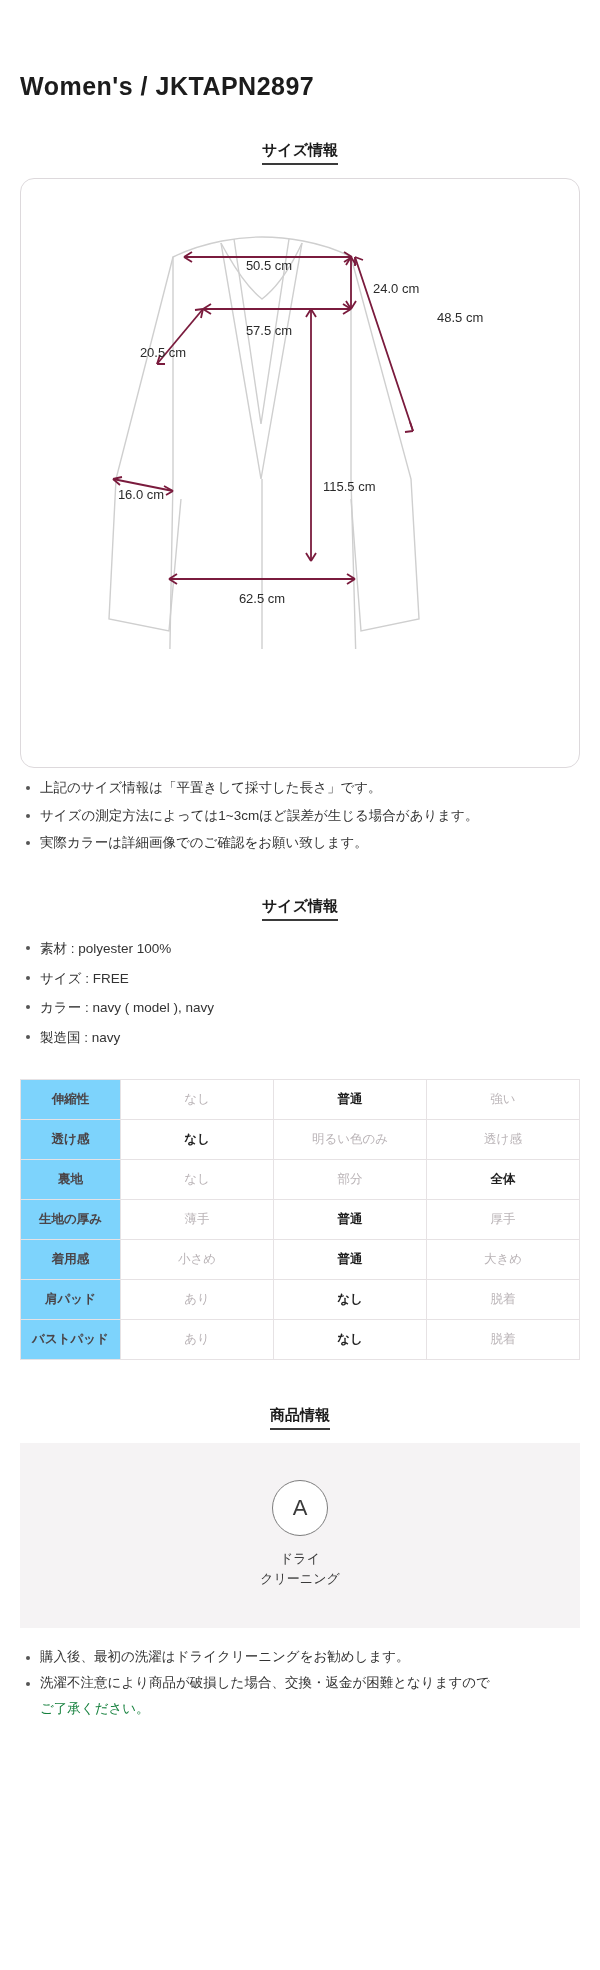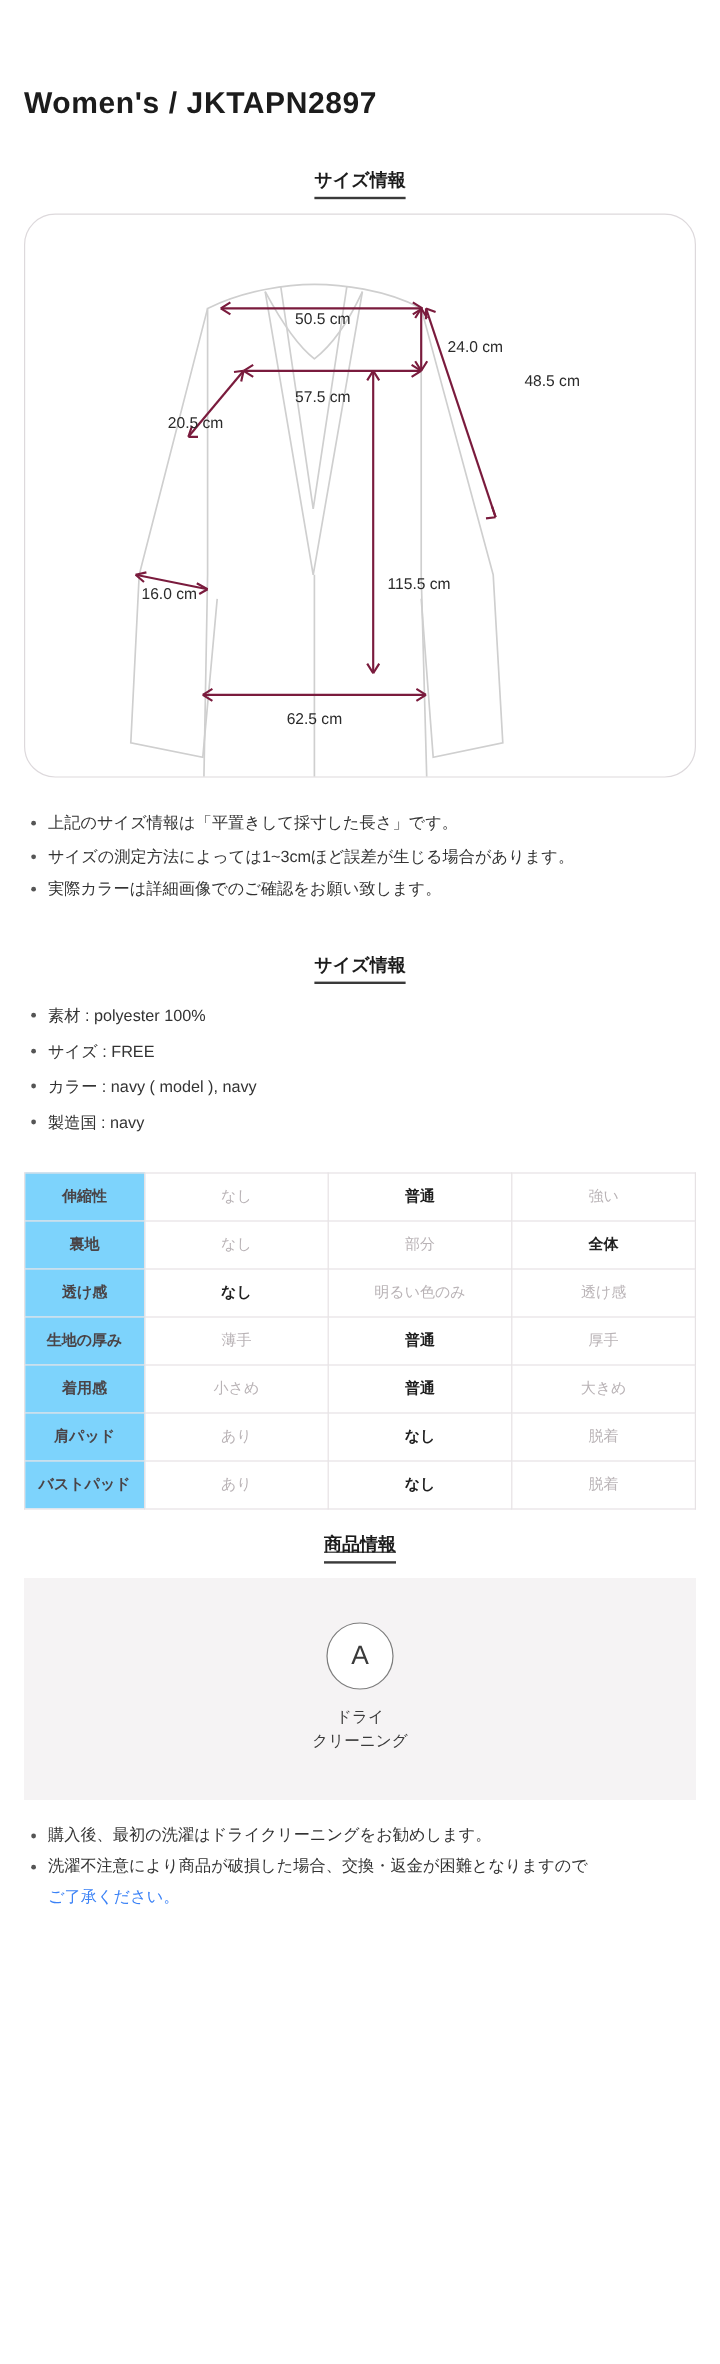--- a/index.html
+++ b/index.html
@@ -30,28 +30,28 @@
   }
   .section-head span {
     font-size: 15px;
     font-weight: bold;
     color: #1c1c1c;
     border-bottom: 2px solid #3a3a3a;
     padding-bottom: 5px;
   }
   .diagram-box {
     border: 1px solid #ddd9dc;
-    border-radius: 26px;
-    height: 470px;
+    border-radius: 14px;
+    height: 590px;
     position: relative;
     overflow: hidden;
     background: #fff;
   }
   .bullets {
-    margin: 24px 0 0 0;
+    margin: 6px 0 0 0;
     padding: 0;
     list-style: none;
   }
   .bullets li {
     position: relative;
     padding-left: 20px;
     font-size: 13.5px;
     line-height: 2.05;
     color: #333;
   }
@@ -113,21 +113,21 @@
   .care-label {
     margin-top: 14px;
     text-align: center;
     font-size: 13px;
     line-height: 1.55;
     color: #3a3a3a;
     font-family: Liberation Mono, monospace;
   }
   .bottom-notes { margin-top: 16px; }
   .bottom-notes li { line-height: 1.95; }
-  .indent { padding-left: 20px; font-size: 13.5px; line-height: 1.95; color:#3b82f6;}
+  .indent { padding-left: 20px; font-size: 13.5px; line-height: 1.95; color:#15803d;}
   svg { display: block; }
 </style>
 </head>
 <body>
 
 <div class="page">
 
   <div class="title">Women's / JKTAPN2897</div>
 
   <div class="section-head">
@@ -212,32 +212,32 @@
 
   <table class="attr">
     <tbody>
       <tr>
         <td class="head">伸縮性</td>
         <td>なし</td>
         <td class="on">普通</td>
         <td>強い</td>
       </tr>
       <tr>
+        <td class="head">透け感</td>
+        <td class="on">なし</td>
+        <td>明るい色のみ</td>
+        <td>透け感</td>
+      </tr>
+      <tr>
         <td class="head">裏地</td>
         <td>なし</td>
         <td>部分</td>
         <td class="on">全体</td>
       </tr>
       <tr>
-        <td class="head">透け感</td>
-        <td class="on">なし</td>
-        <td>明るい色のみ</td>
-        <td>透け感</td>
-      </tr>
-      <tr>
         <td class="head">生地の厚み</td>
         <td>薄手</td>
         <td class="on">普通</td>
         <td>厚手</td>
       </tr>
       <tr>
         <td class="head">着用感</td>
         <td>小さめ</td>
         <td class="on">普通</td>
         <td>大きめ</td>
@@ -250,21 +250,21 @@
       </tr>
       <tr>
         <td class="head">バストパッド</td>
         <td>あり</td>
         <td class="on">なし</td>
         <td>脱着</td>
       </tr>
     </tbody>
   </table>
 
-  <div class="section-head" style="margin-top:20px;text-decoration:underline;">
+  <div class="section-head" style="margin-top:46px;">
     <span>商品情報</span>
   </div>
 
   <div class="care-box">
     <div class="care-circle">
       <span>A</span>
     </div>
     <div class="care-label">
       <div>ドライ</div>
       <div>クリーニング</div>

